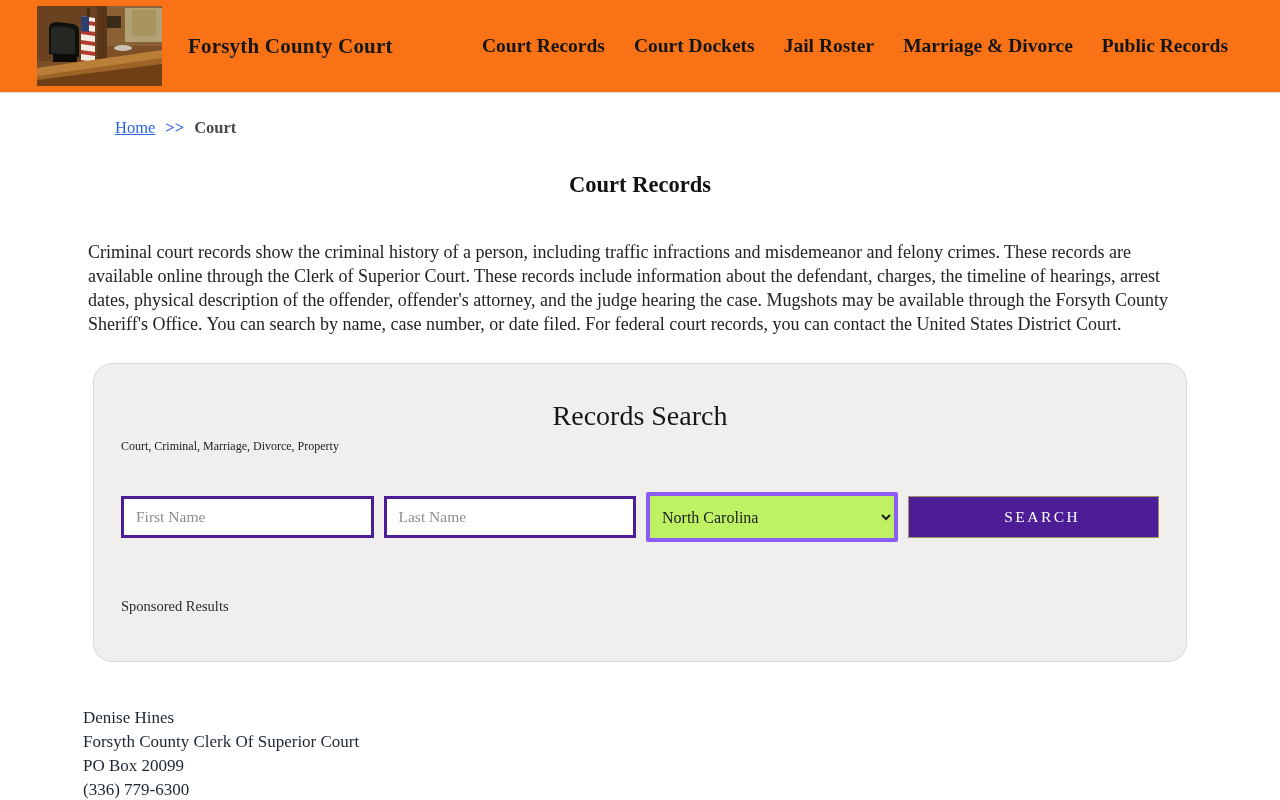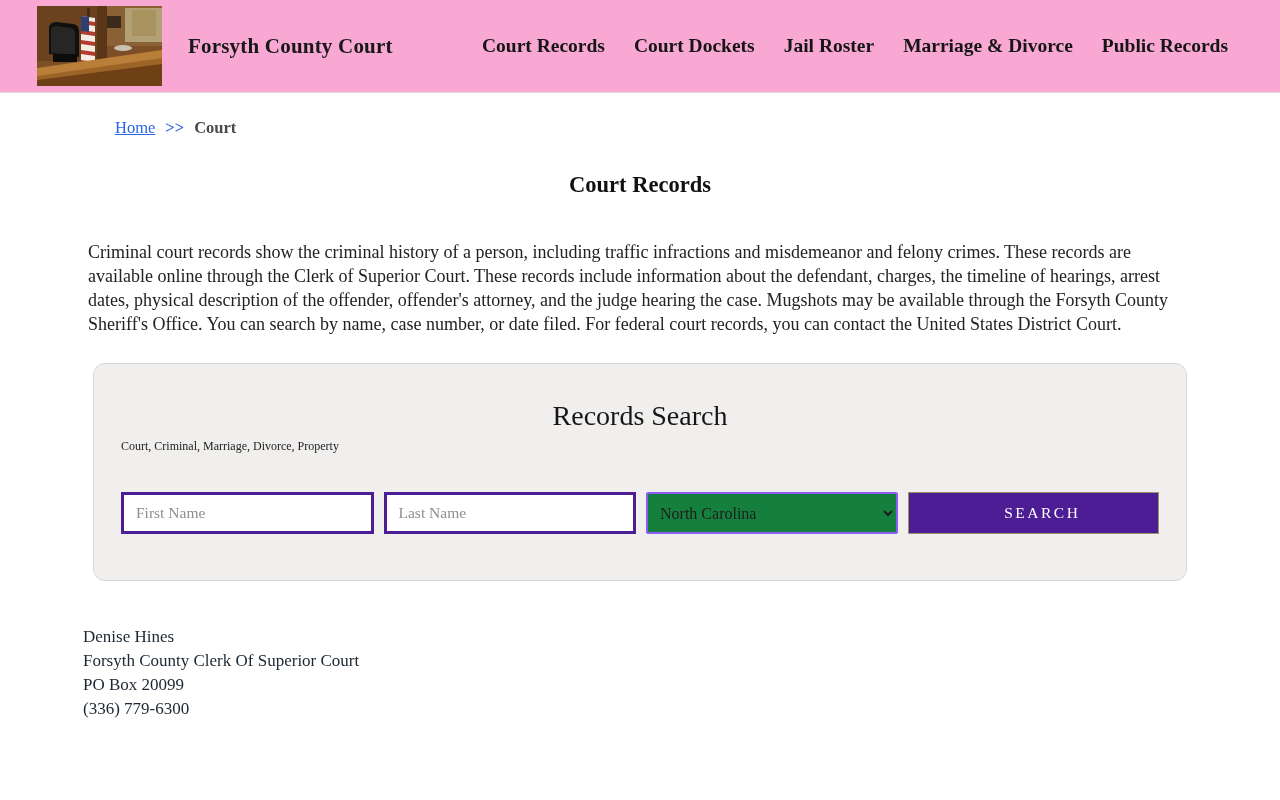--- a/index.html
+++ b/index.html
@@ -2,21 +2,21 @@
 <html><head>
 <meta charset="utf-8">
 <style>
   * { margin: 0; padding: 0; box-sizing: border-box; }
   html, body { width: 1280px; height: 800px; background: #ffffff; overflow: hidden; }
   body { font-family: "Liberation Serif", "DejaVu Serif", serif; color: #1d1d1d; }
 
   
   .site-header {
     height: 92px;
-    background: #f9a8d4;
+    background: #f97316;
     display: flex;
     align-items: center;
     padding-left: 37px;
     padding-right: 52px;
     box-shadow: 0 1px 0 #dddcda;
   }
   .logo {
     width: 125px; height: 80px;
     flex: 0 0 auto;
     overflow: hidden;
@@ -81,21 +81,21 @@
     line-height: 24px;
     color: #222222;
   }
 
   
   .search-panel {
     width: 1094px;
     margin: 27px auto 0 auto;
     background: #f0efee;
     border: 1px solid #d8d8d8;
-    border-radius: 12px;
+    border-radius: 19px;
     padding: 30px 27px 46px 27px;
   }
   .panel-title {
     text-align: center;
     font-size: 28px;
     font-weight: 400;
     color: #161616;
     margin-top: 6px;
   }
   .panel-subtitle {
@@ -118,23 +118,23 @@
     padding: 0 12px;
     font-family: "Liberation Serif", "DejaVu Serif", serif;
     font-size: 15.5px;
     color: #333333;
     border-radius: 0;
     outline: none;
   }
   .text-input::placeholder { color: #8e8e8e; }
   .state-select {
     width: 252px;
-    height: 42px;
-    background: #15803d;
-    border: 2px solid #8b5cf6;
+    height: 50px;
+    background: #bef264;
+    border: 4px solid #8b5cf6;
     font-family: "Liberation Serif", "DejaVu Serif", serif;
     font-size: 16px;
     color: #1d1d1d;
     padding: 0 8px;
     border-radius: 2px;
   }
   .search-button {
     width: 252px;
     height: 42px;
     background: #4c1d95;
@@ -215,20 +215,21 @@
   <h2 class="panel-title">Records Search</h2>
   <div class="panel-subtitle">Court, Criminal, Marriage, Divorce, Property</div>
   <div class="search-form">
     <input type="text" class="text-input" placeholder="First Name" style="">
     <input type="text" class="text-input" placeholder="Last Name" style="">
     <select class="state-select">
       <option>North Carolina</option>
     </select>
     <button class="search-button">SEARCH</button>
   </div>
+  <div class="sponsored">Sponsored Results</div>
 </section>
 
 <address class="contact" style="font-style: normal;">
   <div>Denise Hines</div>
   <div>Forsyth County Clerk Of Superior Court</div>
   <div>PO Box 20099</div>
   <div>(336) 779-6300</div>
 </address>
 
 </body></html>

